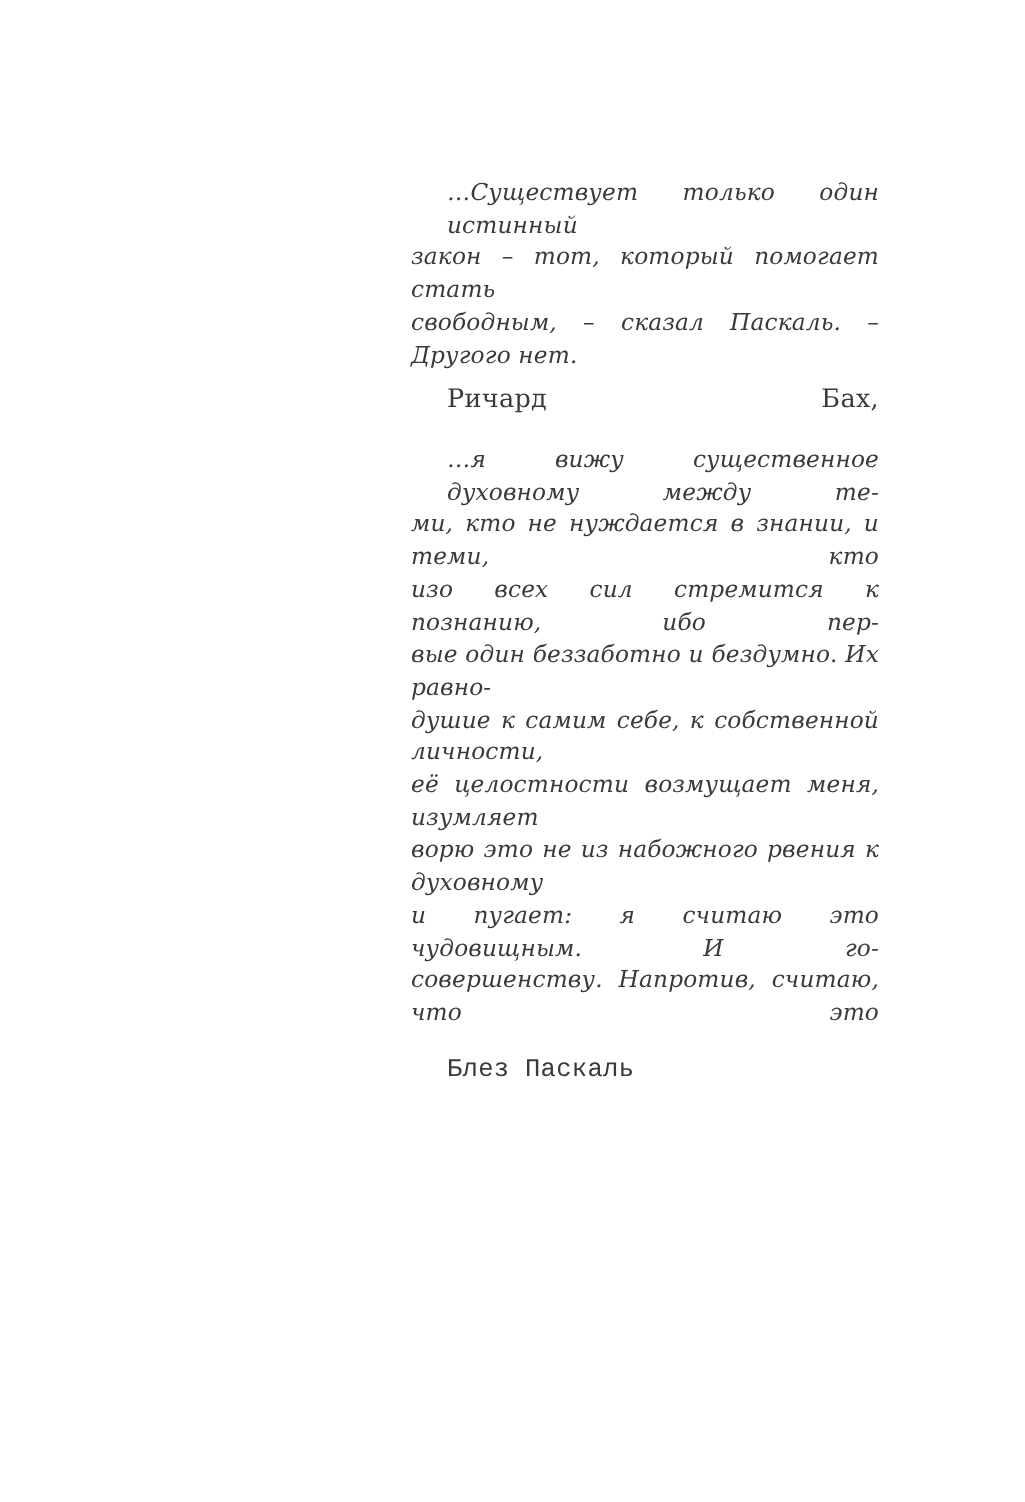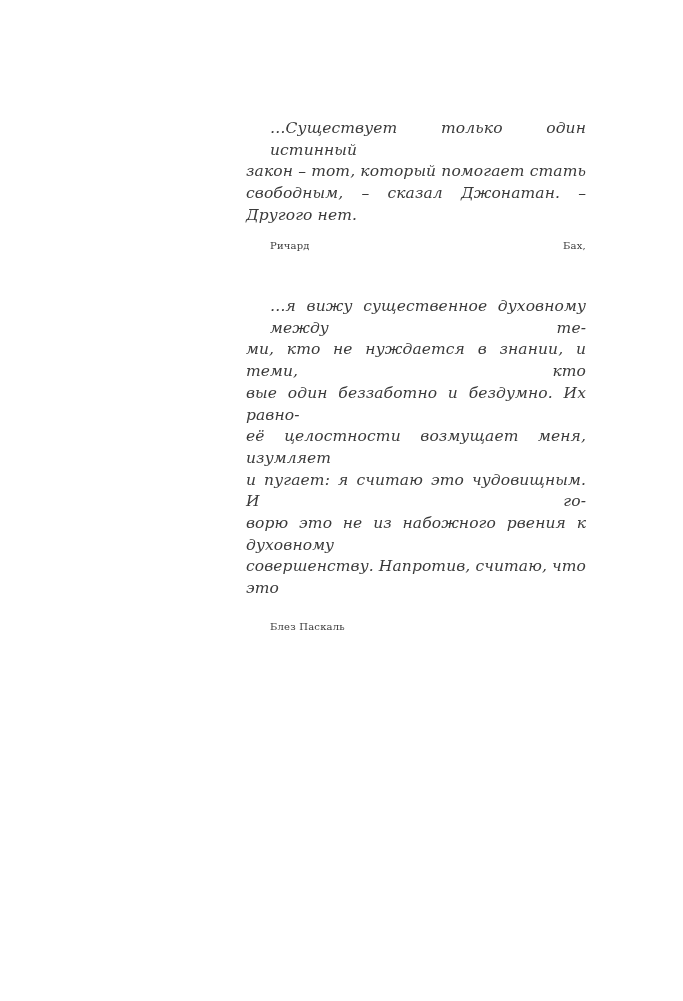--- a/index.html
+++ b/index.html
@@ -26,57 +26,60 @@
   .quote {
     font-style: italic;
     font-size: 15.5px;
     line-height: 21.7px;
     letter-spacing: 0.1px;
   }
   .qline {
     text-align: justify;
     text-align-last: justify;
     white-space: normal;
+    margin-left: 28px;
   }
   .qline.first { padding-left: 24px; }
   .qline.last  { text-align-last: left; }
   .attribution {
     font-style: normal;
-    font-size: 10px;
+    font-size: 17px;
     line-height: 19.5px;
     text-align: right;
     letter-spacing: 0.2px;
   }
   .epigraph-1 .attribution { margin-top: 9px; }
-  .epigraph-2 .attribution { margin-top: 17px; }
+  .epigraph-2 .attribution { margin-top: 17px; font-family: Liberation Mono, monospace; }
 </style>
 </head>
 <body>
 
 <div class="page">
 
   <div class="epigraph epigraph-1">
     <div class="quote">
         <div class="qline first">…Существует только один истинный</div>
         <div class="qline">закон – тот, который помогает стать</div>
-        <div class="qline last">свободным, – сказал Джонатан. – Другого нет.</div>
+        <div class="qline last">свободным, – сказал Паскаль. – Другого нет.</div>
       </div>
     <div class="attribution">
         <div class="qline first">Ричард Бах,</div>
       </div>
   </div>
 
   <div class="epigraph epigraph-2">
     <div class="quote">
         <div class="qline first">…я вижу существенное духовному между те-</div>
         <div class="qline">ми, кто не нуждается в знании, и теми, кто</div>
+        <div class="qline">изо всех сил стремится к познанию, ибо пер-</div>
         <div class="qline">вые один беззаботно и бездумно. Их равно-</div>
+        <div class="qline">душие к самим себе, к собственной личности,</div>
         <div class="qline">её целостности возмущает меня, изумляет</div>
+        <div class="qline">ворю это не из набожного рвения к духовному</div>
         <div class="qline">и пугает: я считаю это чудовищным. И го-</div>
-        <div class="qline">ворю это не из набожного рвения к духовному</div>
         <div class="qline">совершенству. Напротив, считаю, что это</div>
       </div>
     <div class="attribution">
         <div class="qline first last">Блез Паскаль</div>
       </div>
   </div>
 
 </div>
 
 </body></html>

